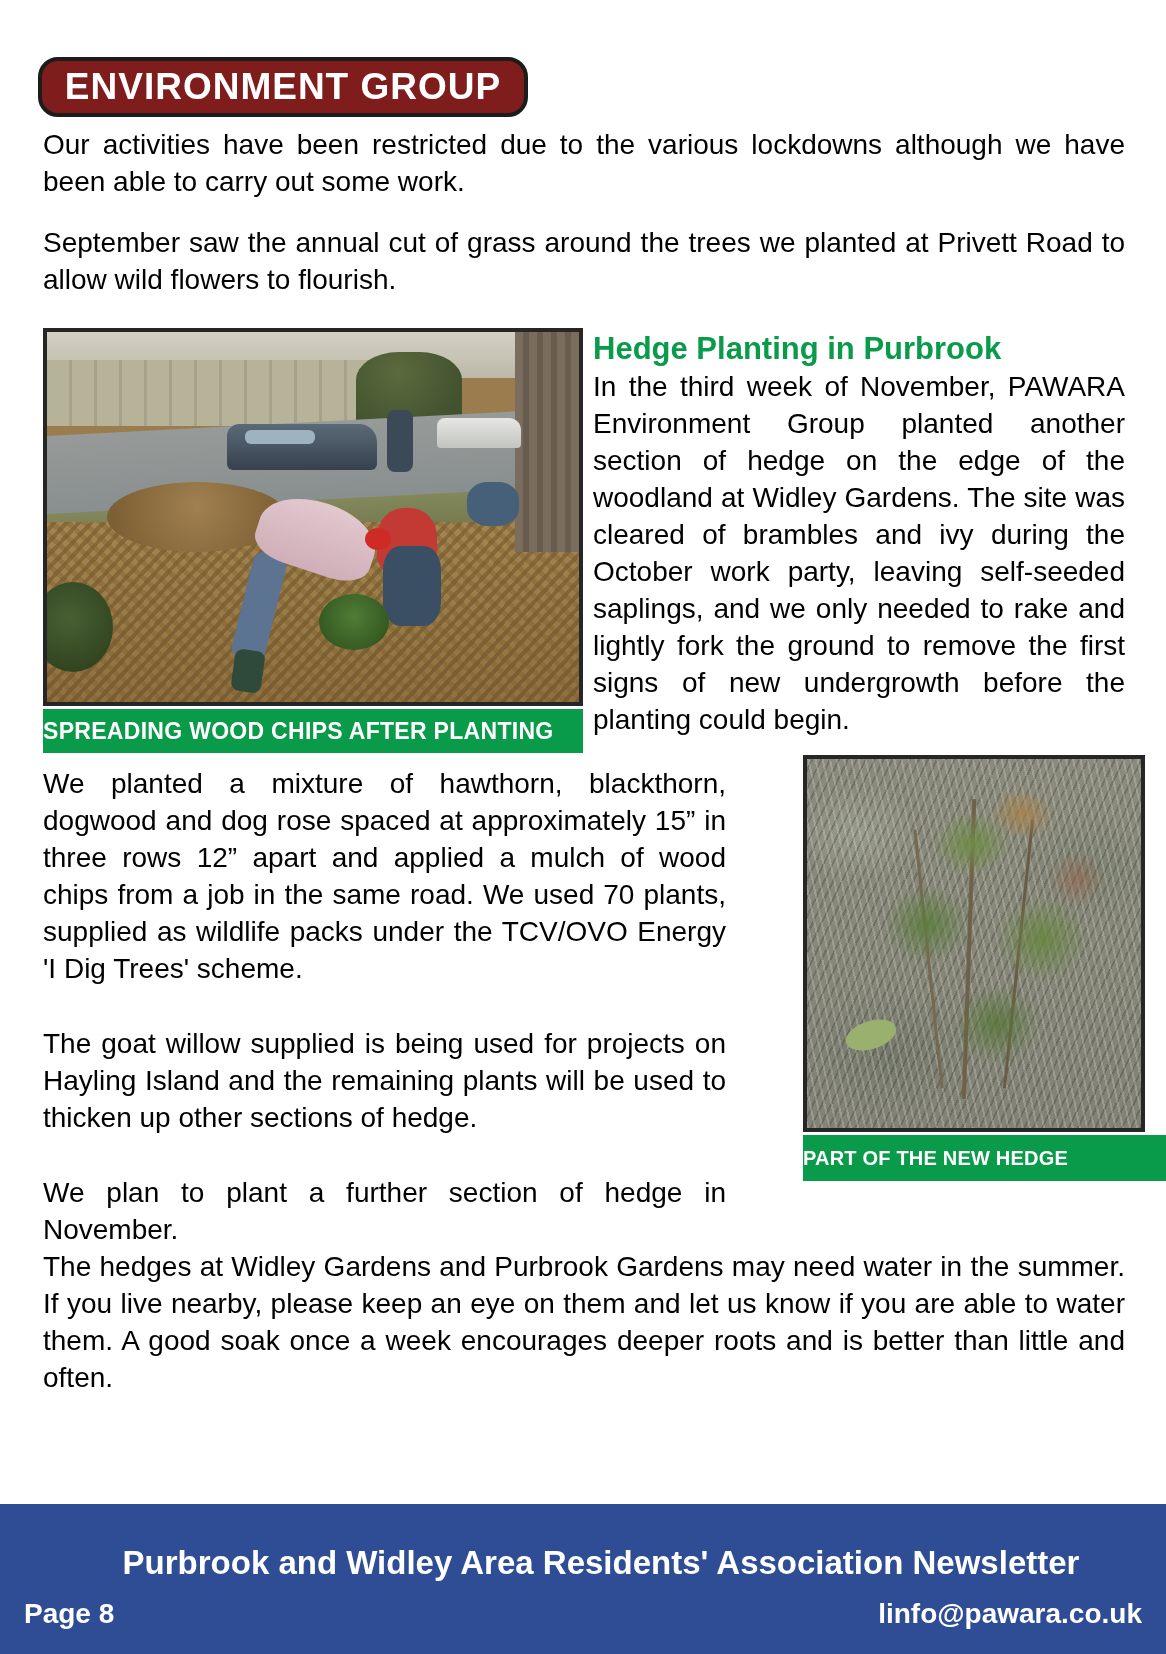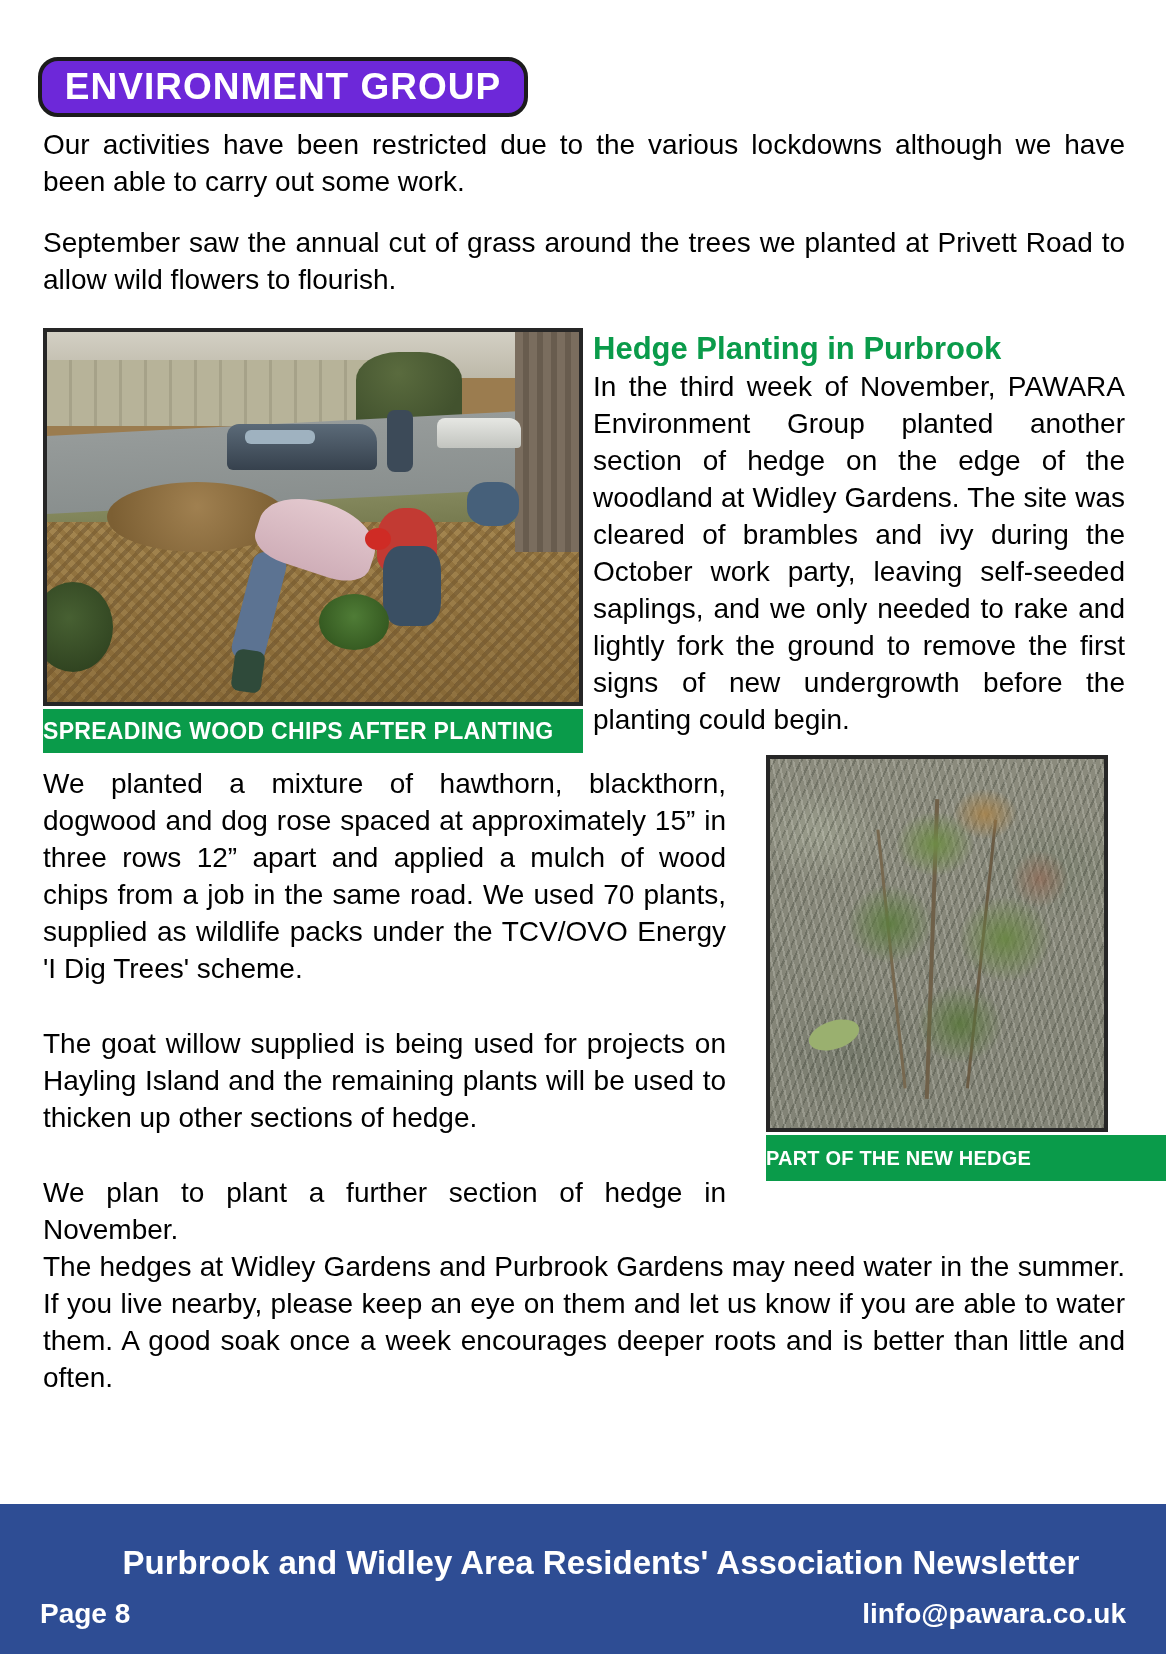--- a/index.html
+++ b/index.html
@@ -3,21 +3,21 @@
 <meta charset="utf-8">
 <style>
   html,body{margin:0;padding:0;}
   body{
     width:1166px;height:1654px;position:relative;background:#ffffff;
     font-family:"Liberation Sans", sans-serif;color:#3a3a3a;overflow:hidden;
   }
   
   .banner{
     position:absolute;left:38px;top:57px;width:482px;height:52px;
-    background:#6d28d9;border:4px solid #1c1c1c;border-radius:20px;
+    background:#7f1d1d;border:4px solid #1c1c1c;border-radius:20px;
     display:flex;align-items:center;justify-content:center;
   }
   .banner span{
     color:#ffffff;font-weight:bold;font-size:37px;letter-spacing:1px;
   }
   
   .content{position:absolute;left:43px;top:126px;width:1082px;}
   p.body-text{
     font-size:28px;line-height:37px;text-align:justify;margin:0;color:#000000;
   }
@@ -32,38 +32,38 @@
   .photo-caption{
     margin-top:3px;background:#0a9b4a;color:#ffffff;font-weight:bold;
     text-align:left;
   }
   .cap1{width:540px;height:44px;line-height:44px;font-size:23px;letter-spacing:.3px;}
   .col-right{flex:1;min-width:0;}
   .section-heading{
     margin:2px 0 0 0;color:#0a9b4a;font-size:31px;font-weight:bold;line-height:38px;
   }
   
-  .row2{display:flex;gap:40px;margin-top:12px;}
+  .row2{display:flex;gap:77px;margin-top:12px;}
   .col-left{flex:0 0 683px;width:683px;}
   .col-left p{margin-bottom:38px;}
   .col-left p:last-child{margin-bottom:0;}
   .photo-block2{flex:0 0 342px;width:342px;margin-top:-10px;}
   .frame2{width:334px;height:369px;background:#8b8b7d;}
   .cap2{width:401px;height:46px;line-height:46px;font-size:20px;letter-spacing:.2px;}
   .closing{margin-top:30px;}
   
   .footer{
     position:absolute;left:0;top:1504px;width:1166px;height:150px;background:#2e4d94;
   }
   .footer-title{
     color:#ffffff;font-weight:bold;font-size:33px;text-align:center;margin-top:40px;margin-left:36px;
   }
   .footer-row{
     display:flex;justify-content:space-between;align-items:center;
-    padding:0 40px;margin-top:16px;color:#ffffff;font-weight:bold;font-size:28px;
+    padding:0 24px;margin-top:16px;color:#ffffff;font-weight:bold;font-size:28px;
   }
   
   .ph1-houses{position:absolute;left:0;top:0;width:100%;height:46px;
     background:linear-gradient(#d3d0c4,#bdb9a9);}
   .ph1-fence{position:absolute;left:0;top:28px;width:72%;height:66px;
     background:repeating-linear-gradient(90deg,#b7b399 0 22px,#a6a289 22px 25px);}
   .ph1-hedge{position:absolute;left:58%;top:20px;width:20%;height:70px;border-radius:40% 40% 0 0;
     background:radial-gradient(circle at 40% 30%,#5a6b3e,#42522e 80%);}
   .ph1-road{position:absolute;left:0;top:90px;width:100%;height:92px;
     background:linear-gradient(#969b9a,#878d8c);transform:skewY(-3deg);}

